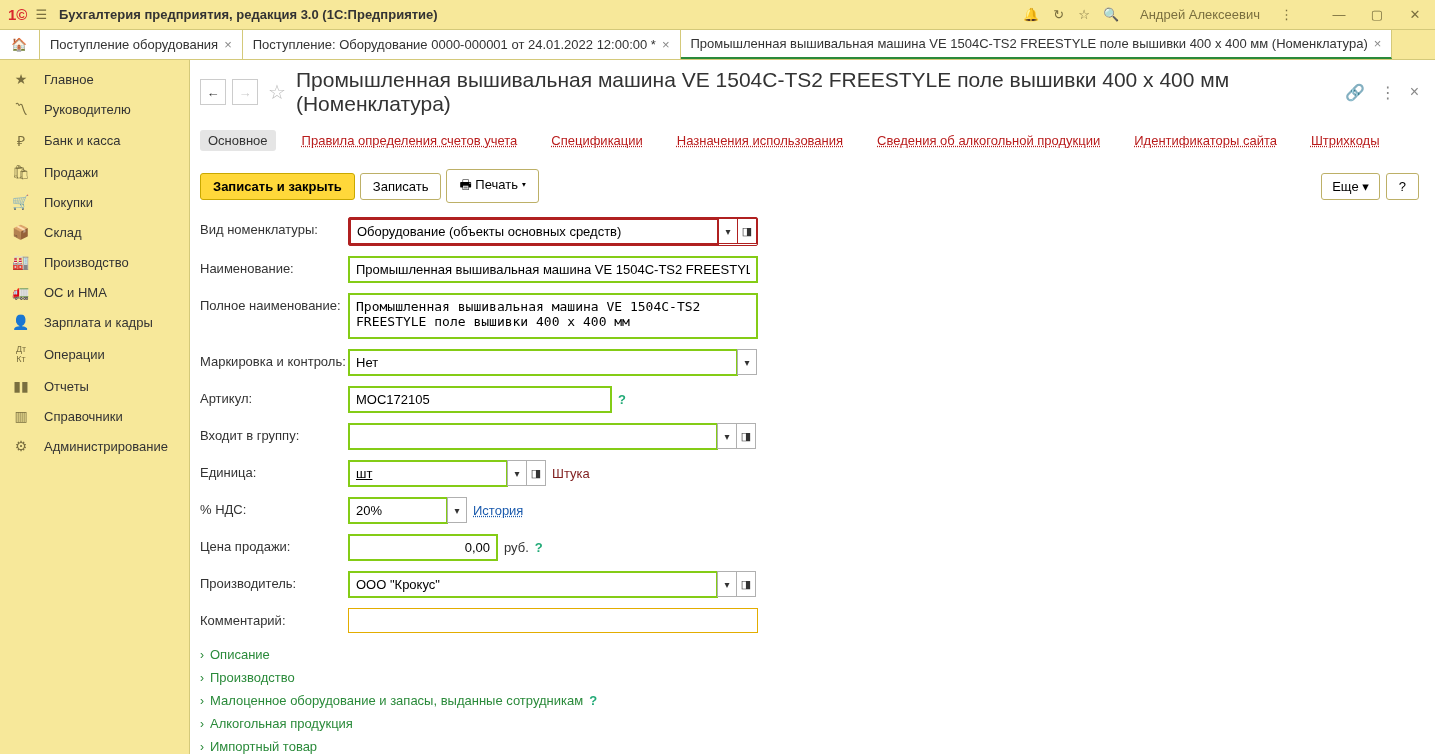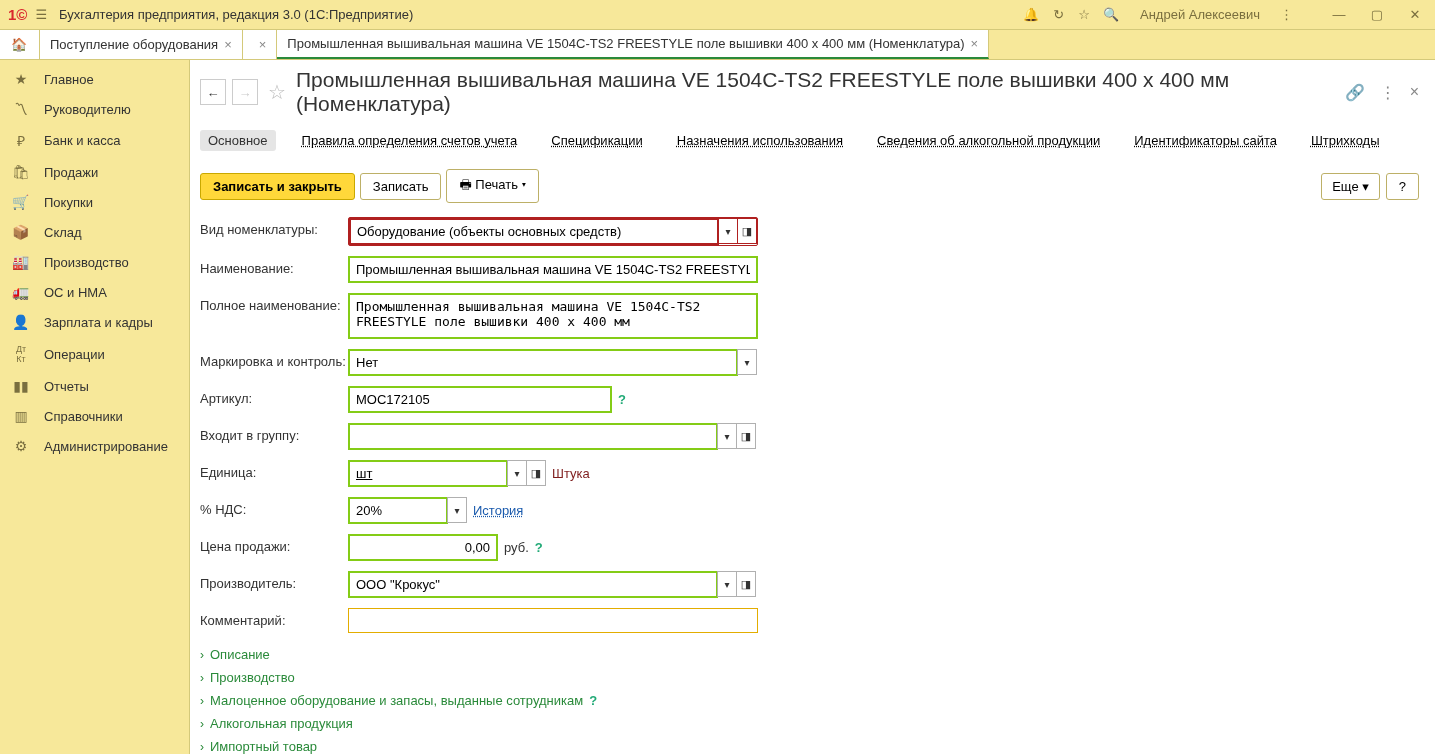--- a/index.html
+++ b/index.html
@@ -1,19 +1,19 @@
 <!DOCTYPE html>
 <html><head>
 <meta charset="utf-8">
 <style>
 * { box-sizing: border-box; margin: 0; padding: 0; }
 body { font-family: Arial, sans-serif; font-size: 13px; color: #333; background: #fff; overflow: hidden; width: 1435px; height: 754px; }
 .titlebar { background: #f7e89a; height: 30px; display: flex; align-items: center; padding: 0 8px; border-bottom: 1px solid #d4c97a; }
 .logo-1c { color: #d9272e; font-weight: bold; font-size: 15px; margin-right: 8px; }
-.titlebar-title { flex: 1; margin-left:4px; }
+.titlebar-title { flex: 1; margin-left:4px;font-weight:bold; }
 .titlebar-icons { display: flex; gap: 14px; align-items: center; }
 .titlebar-icons span { color: #7a6f3f; cursor: pointer; }
 .titlebar-user { margin: 8px 6px; }
 .win-btn { width: 24px; text-align:center; color: #7a6f3f; cursor:pointer; }
 .tabs-row { background: #f7e89a; height: 30px; display: flex; align-items: stretch; border-bottom: 1px solid #d4c97a; }
 .home-tab { width: 40px; display: flex; align-items: center; justify-content: center; border-right: 1px solid #d4c97a; background:#fff; }
 .tab { display: flex; align-items: center; padding: 0 10px; border-right: 1px solid #d4c97a; background:#fff; cursor:pointer; white-space:nowrap; }
 .tab.active { background:#fff; border-bottom:2px solid #2a8a3a; }
 .tab-close { margin-left:6px; color:#888; }
 .main { display:flex; height: calc(754px - 60px); }
@@ -21,21 +21,21 @@
 .side-item { display:flex; align-items:center; padding: 7px 12px; gap:14px; cursor:pointer; color:#333; }
 .side-icon { width:18px; text-align:center; color:#7a6f3f; font-size:14px; }
 .content { flex:1; padding: 8px 16px 16px 10px; overflow:auto; }
 .header-row { display:flex; align-items:center; gap:6px; margin-bottom:10px; }
 .nav-btn { border:1px solid #ccc; background:#fff; width:26px; height:26px; display:flex; align-items:center; justify-content:center; cursor:pointer; }
 .nav-btn.disabled { color:#ccc; }
 .star { color:#bbb; font-size:20px; margin:0 4px; }
 .page-title { font-size:21px; font-weight:400; flex:1; }
 .hdr-tools { display:flex; gap:14px; font-size:16px; color:#888; }
 .sub-tabs { display:flex; gap:18px; margin-bottom:14px; padding:4px 0; }
-.sub-tab { color:#000000; text-decoration: underline dotted; cursor:pointer; padding:3px 8px; }
+.sub-tab { color:#b91c1c; text-decoration: underline dotted; cursor:pointer; padding:3px 8px; }
 .sub-tab.active { background:#e5e5e5; color:#333; text-decoration:none; border-radius:3px; }
 .toolbar { display:flex; gap:5px; margin-bottom:14px; align-items:center; }
 .btn { border:1px solid #bdb067; background:#fff; padding: 5px 12px; cursor:pointer; border-radius:3px; font-size:13px; }
 .btn.primary { background:#ffd83a; border-color:#c9a800; font-weight:bold; }
 .btn.more { padding:5px 10px; }
 .toolbar-spacer { flex:1; }
 .form-row { display:flex; align-items:flex-start; margin-bottom:10px; }
 .form-label { width:148px; padding-top:5px; }
 .form-control { display:flex; align-items:center; gap:6px; }
 .input { border:2px solid #84cc16; padding:4px 6px; font-size:13px; background:#fff; }
@@ -81,20 +81,21 @@
 
 <div class="tabs-row">
   <div class="home-tab">
       <span>🏠</span>
     </div>
   <div class="tab">
       <span>Поступление оборудования</span>
       <span class="tab-close">×</span>
     </div>
   <div class="tab">
+      <span>Поступление: Оборудование 0000-000001 от 24.01.2022 12:00:00 *</span>
       <span class="tab-close">×</span>
     </div>
   <div class="tab active">
       <span>Промышленная вышивальная машина VE 1504C-TS2 FREESTYLE поле вышивки 400 х 400 мм (Номенклатура)</span>
       <span class="tab-close">×</span>
     </div>
 </div>
 
 <div class="main">
   <div class="sidebar">

